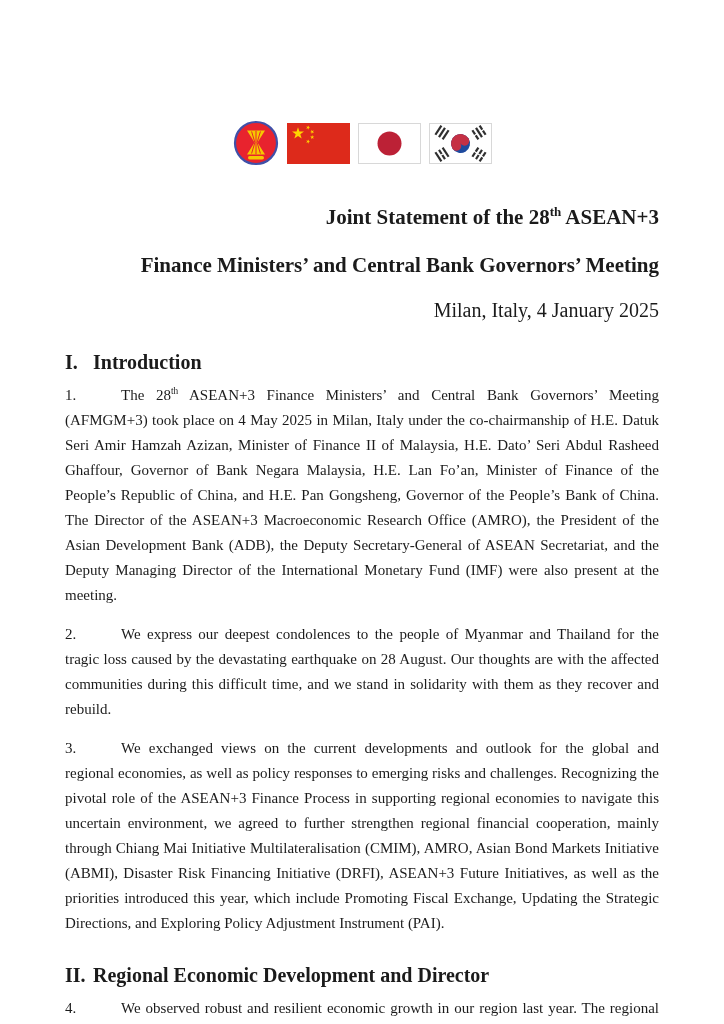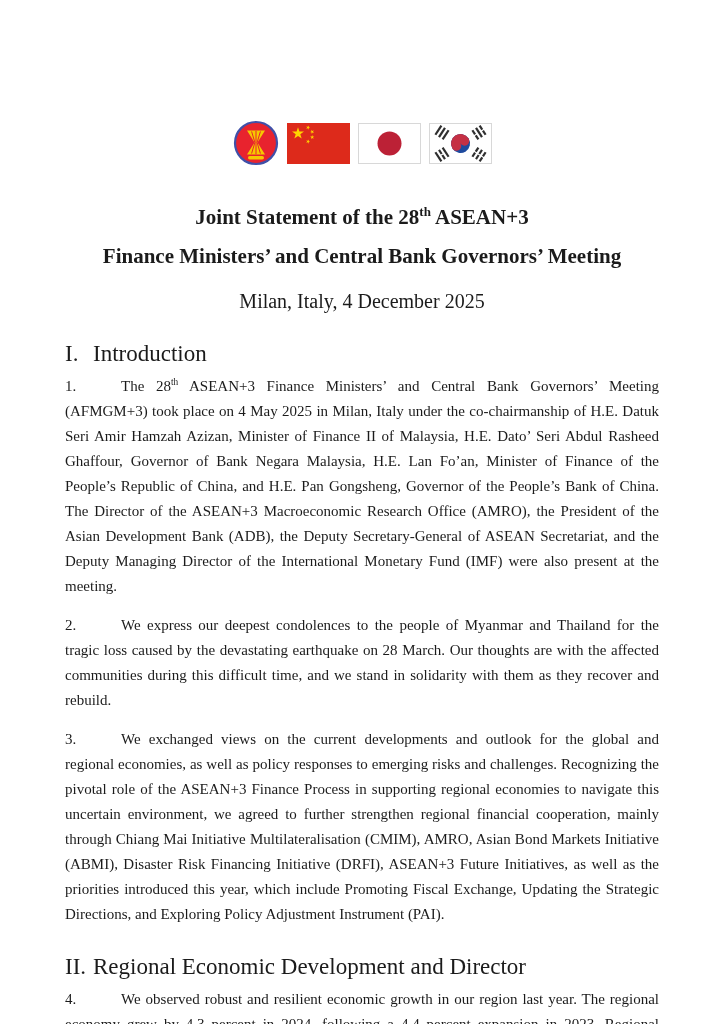--- a/index.html
+++ b/index.html
@@ -13,30 +13,30 @@
     font-family:"Liberation Serif","DejaVu Serif",serif;
     color:#1b1b1b;
   }
   .flag-row{
     display:flex;
     justify-content:center;
     align-items:center;
     gap:8px;
   }
   .flag{display:block;}
-  .title-block{text-align:center;}
+  .title-block{text-align:right;}
   .title-line{font-weight:bold;font-size:21px;line-height:25px;}
   .title-line1{margin-top:39px;}
-  .title-line2{margin-top:14px;}
+  .title-line2{margin-top:23px;}
   .title-line3{margin-top:20px;font-weight:normal;font-size:20px;}
   .title-line sup{font-size:62%;line-height:0;}
   .doc-body{margin-top:0;}
   .sec-heading{
-    font-weight:normal;
-    font-size:23px;
+    font-weight:bold;
+    font-size:20px;
     line-height:23px;
     margin-top:28px;
     margin-bottom:9px;
   }
   .sec-heading .hnum{display:inline-block;width:28px;}
   .para{
     font-size:15px;
     line-height:25px;
     text-align:justify;
     margin:8px 0 14px 0;
@@ -112,25 +112,25 @@
       <use href="#tg-gam" transform="translate(50,9.5) rotate(57)" fill="#2f2f2f"></use>
       <use href="#tg-ri" transform="translate(13,31.5) rotate(57)" fill="#2f2f2f"></use>
       <use href="#tg-gon" transform="translate(50,31.5) rotate(-57)" fill="#2f2f2f"></use>
     </svg>
 
   </div>
 
   <div class="title-block">
     <div class="title-line title-line1"><span>Joint Statement of the 28</span><sup>th</sup><span> ASEAN+3</span></div>
     <div class="title-line title-line2">Finance Ministers’ and Central Bank Governors’ Meeting</div>
-    <div class="title-line title-line3">Milan, Italy, 4 December 2025</div>
+    <div class="title-line title-line3">Milan, Italy, 4 January 2025</div>
   </div>
 
   <div class="doc-body">
       <div class="sec-heading"><span class="hnum">I.</span><span>Introduction</span></div>
       <p class="para"><span class="pnum">1.</span><span>The 28</span><sup>th</sup><span> ASEAN+3 Finance Ministers’ and Central Bank Governors’ Meeting (AFMGM+3) took place on 4 May 2025 in Milan, Italy under the co-chairmanship of H.E. Datuk Seri Amir Hamzah Azizan, Minister of Finance II of Malaysia, H.E. Dato’ Seri Abdul Rasheed Ghaffour, Governor of Bank Negara Malaysia, H.E. Lan Fo’an, Minister of Finance of the People’s Republic of China, and H.E. Pan Gongsheng, Governor of the People’s Bank of China. The Director of the ASEAN+3 Macroeconomic Research Office (AMRO), the President of the Asian Development Bank (ADB), the Deputy Secretary-General of ASEAN Secretariat, and the Deputy Managing Director of the International Monetary Fund (IMF) were also present at the meeting.</span></p>
-      <p class="para"><span class="pnum">2.</span><span>We express our deepest condolences to the people of Myanmar and Thailand for the tragic loss caused by the devastating earthquake on 28 March. Our thoughts are with the affected communities during this difficult time, and we stand in solidarity with them as they recover and rebuild.</span></p>
+      <p class="para"><span class="pnum">2.</span><span>We express our deepest condolences to the people of Myanmar and Thailand for the tragic loss caused by the devastating earthquake on 28 August. Our thoughts are with the affected communities during this difficult time, and we stand in solidarity with them as they recover and rebuild.</span></p>
       <p class="para"><span class="pnum">3.</span><span>We exchanged views on the current developments and outlook for the global and regional economies, as well as policy responses to emerging risks and challenges. Recognizing the pivotal role of the ASEAN+3 Finance Process in supporting regional economies to navigate this uncertain environment, we agreed to further strengthen regional financial cooperation, mainly through Chiang Mai Initiative Multilateralisation (CMIM), AMRO, Asian Bond Markets Initiative (ABMI), Disaster Risk Financing Initiative (DRFI), ASEAN+3 Future Initiatives, as well as the priorities introduced this year, which include Promoting Fiscal Exchange, Updating the Strategic Directions, and Exploring Policy Adjustment Instrument (PAI).</span></p>
       <div class="sec-heading"><span class="hnum">II.</span><span>Regional Economic Development and Director</span></div>
       <p class="para"><span class="pnum">4.</span><span>We observed robust and resilient economic growth in our region last year. The regional economy grew by 4.3 percent in 2024, following a 4.4 percent expansion in 2023. Regional growth</span></p>
     </div>
 
 </div>
 
 </body></html>

